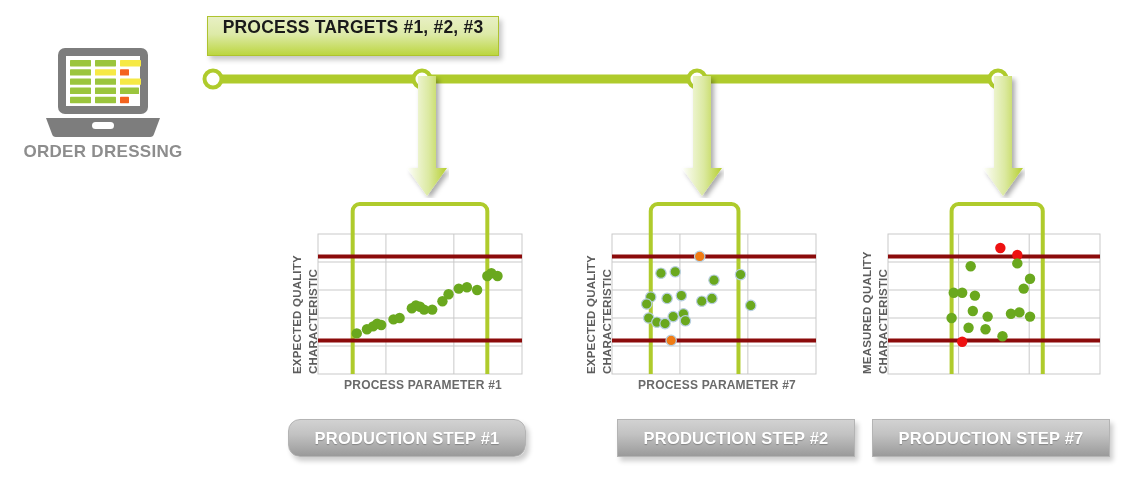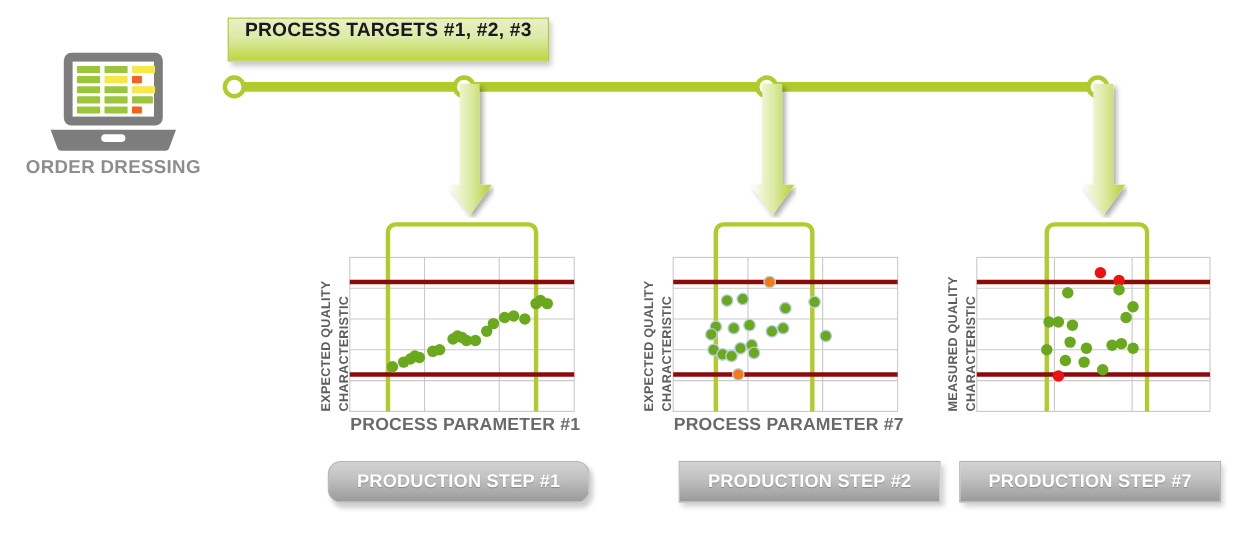--- a/index.html
+++ b/index.html
@@ -51,21 +51,21 @@
     transform:rotate(-90deg);
     transform-origin:left top;
     white-space:nowrap;
     font-size:11.5px;font-weight:bold;color:#5d5d5d;
     letter-spacing:.2px;
   }
   .ylabel span.l1{left:13px;top:140px;}
   .ylabel span.l2{left:29px;top:140px;}
   .xlabel{
     position:absolute;left:40px;right:0;top:182px;
-    text-align:center;font-size:16px;font-weight:bold;color:#6a6a6a;
+    text-align:center;font-size:12px;font-weight:bold;color:#6a6a6a;
     letter-spacing:.2px;
   }
 
   
   .step-banner{
     position:absolute;top:419px;height:36px;
     background:linear-gradient(to bottom,#d2d2d2 0%,#c2c2c2 40%,#9a9a9a 100%);
     border:1px solid #b4b4b4;
     box-shadow:3px 4px 5px rgba(0,0,0,.20);
     display:flex;align-items:center;justify-content:center;
@@ -261,21 +261,21 @@
           <circle cx="171.44" cy="116.4" r="5.2" fill="#6aa81e"></circle>
           <circle cx="182.04000000000002" cy="120.6" r="5.2" fill="#6aa81e"></circle>
           <circle cx="120.56" cy="131.8" r="5.2" fill="#6aa81e"></circle>
           <circle cx="137.52" cy="133.2" r="5.2" fill="#6aa81e"></circle>
           <circle cx="154.48000000000002" cy="140.2" r="5.2" fill="#6aa81e"></circle>
           <circle cx="114.19999999999999" cy="145.8" r="5.2" fill="#ee1111"></circle>
         </svg>
     </div>
   </div>
 
-  <div class="step-banner" id="step-banner-0" style="left: 298px; width: 236px; border-radius: 12px;">
+  <div class="step-banner" id="step-banner-0" style="left: 288px; width: 236px; border-radius: 12px;">
     <div class="step-banner-label">PRODUCTION STEP #1</div>
   </div>
   <div class="step-banner" id="step-banner-1" style="left: 592px; width: 236px; margin-left: 25px;">
     <div class="step-banner-label">PRODUCTION STEP #2</div>
   </div>
   <div class="step-banner" id="step-banner-2" style="left: 872px; width: 236px;">
     <div class="step-banner-label">PRODUCTION STEP #7</div>
   </div>
 
 </div>

